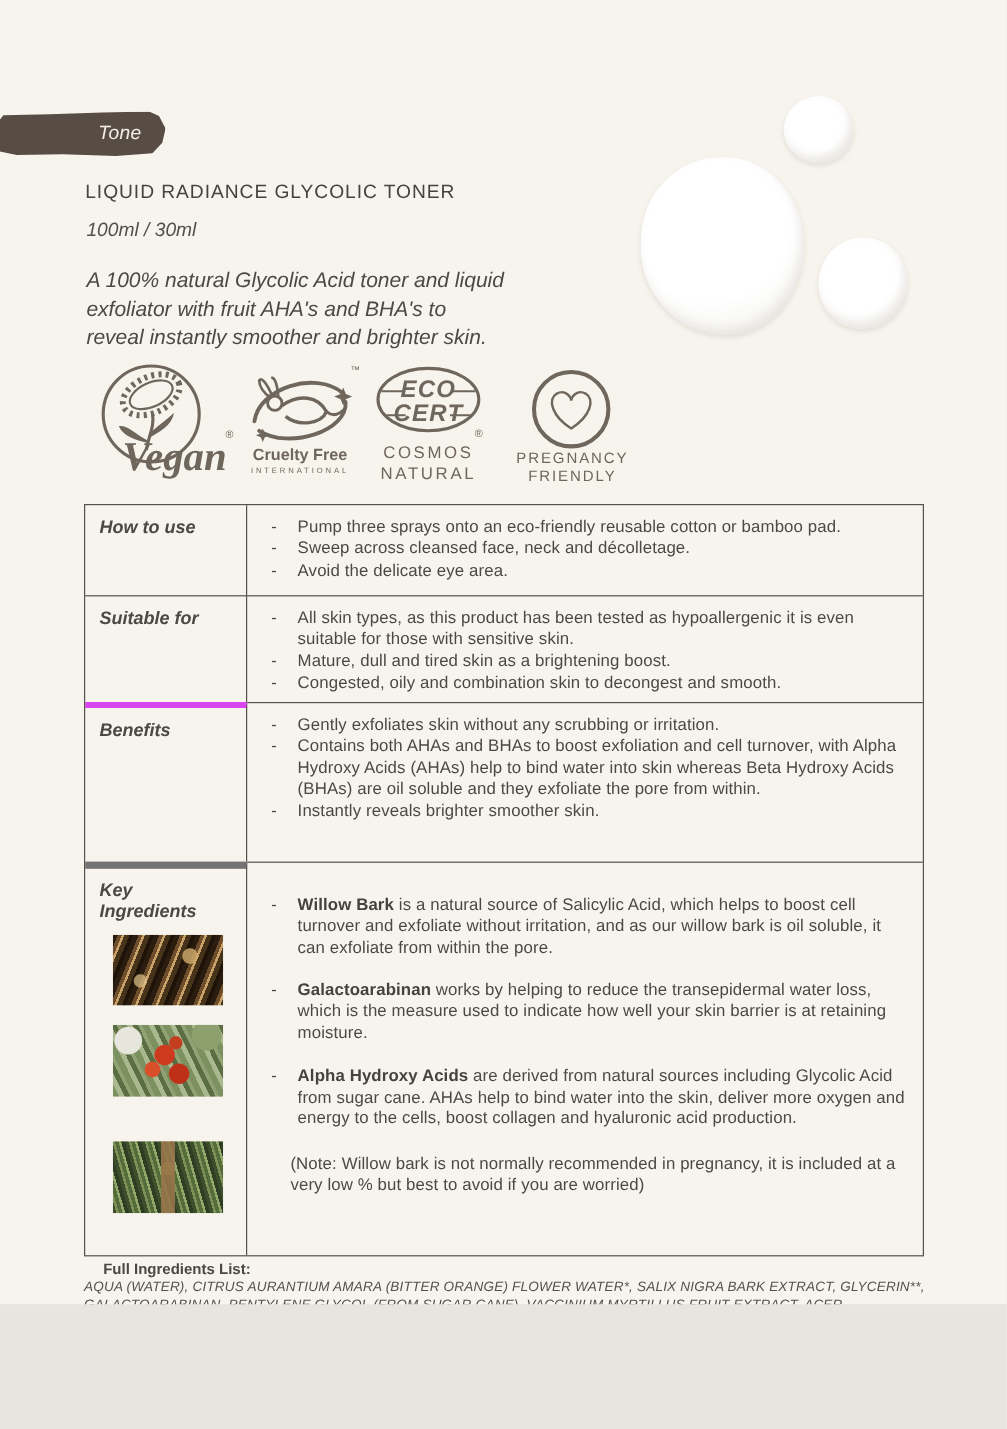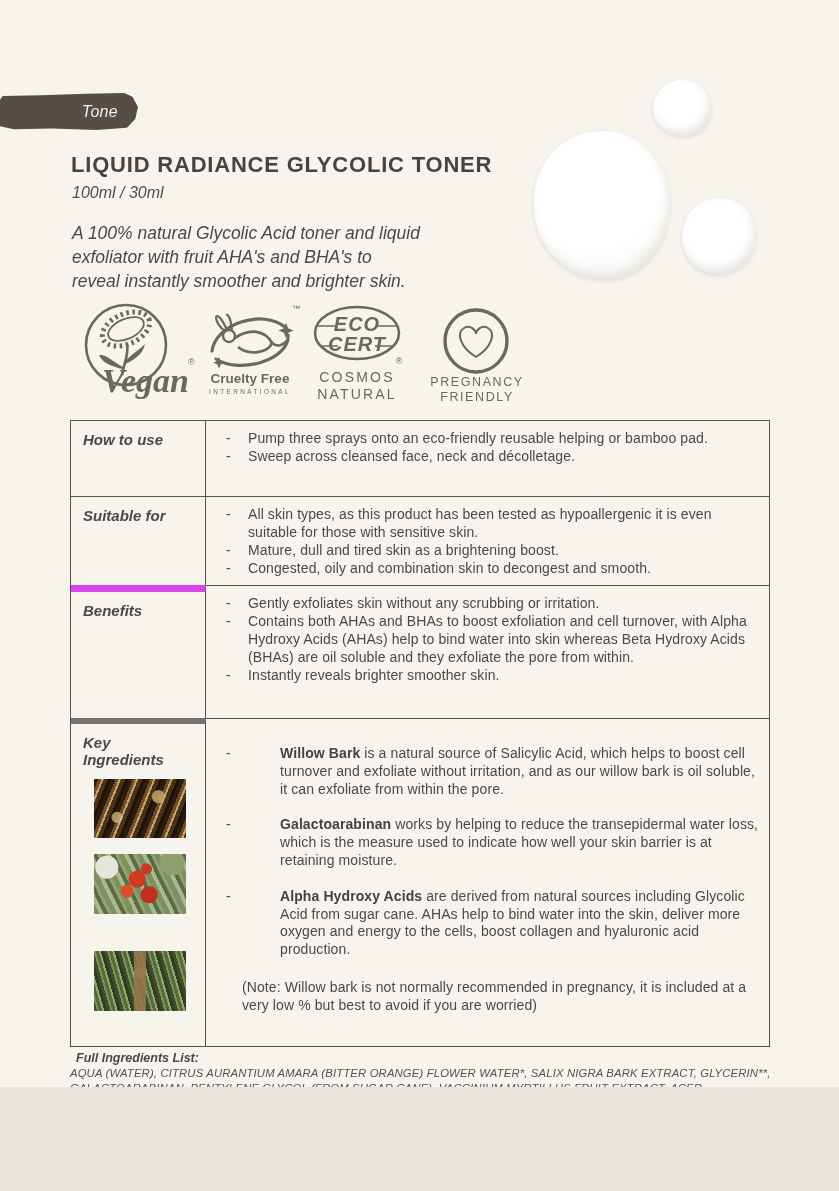--- a/index.html
+++ b/index.html
@@ -13,21 +13,21 @@
   .droplet.small{left:653px;top:80px;width:58px;height:56px;border-radius:52% 48% 50% 50%/50% 52% 48% 50%;}
   .droplet.medium{left:682px;top:198px;width:74px;height:76px;border-radius:50% 50% 52% 48%/52% 48% 50% 50%;}
 
   
   .tone-tag{position:absolute;left:0;top:93px;width:138px;height:37px;background:#584d44;color:#f3eee7;
     font-style:italic;font-size:16px;letter-spacing:.3px;display:flex;align-items:center;justify-content:flex-end;
     padding-right:20px;box-sizing:border-box;
     clip-path:polygon(0 18%,2% 8%,30% 6%,62% 2%,90% 0,96% 10%,100% 38%,98% 70%,92% 94%,70% 100%,38% 96%,10% 98%,0 90%);}
 
   
-  .title{position:absolute;left:71px;top:152px;margin:0;font-size:22px;font-weight:700;letter-spacing:.8px;color:#474340;}
+  .title{position:absolute;left:71px;top:152px;margin:0;font-size:16px;font-weight:400;letter-spacing:.8px;color:#474340;}
   .sizes{position:absolute;left:72px;top:184px;margin:0;font-size:16px;font-style:italic;color:#53504b;}
   .description{position:absolute;left:72px;top:221px;margin:0;font-size:17.5px;font-style:italic;line-height:24px;
     color:#4c4944;white-space:pre-line;}
 
   
   .badge{position:absolute;}
   .badge svg{display:block;}
   .badge-vegan{left:66px;top:299px;}
   .badge-cruelty{left:199px;top:301px;}
   .badge-eco{left:311px;top:304px;}
@@ -61,28 +61,28 @@
       radial-gradient(circle at 57% 25%,#c43d20 0 5px,transparent 6px),
       radial-gradient(circle at 14% 22%,#e6e6dc 0 11px,transparent 12px),
       radial-gradient(circle at 85% 15%,#8da06e 0 12px,transparent 13px),
       repeating-linear-gradient(64deg,#7c9060 0 5px,#aab88f 5px 9px,#5b6d43 9px 13px,#90a274 13px 16px);}
   .thumb.pine{height:60px;
     background:
       linear-gradient(90deg,transparent 0 44%,rgba(150,117,74,.9) 44% 56%,transparent 56%),
       radial-gradient(circle at 50% 38%,rgba(190,160,100,.9) 0 5px,transparent 6px),
       repeating-linear-gradient(74deg,#3d4e2d 0 3px,#7c9058 3px 5px,#546b3a 5px 8px,#93a86b 8px 10px,#2f3d23 10px 13px);}
   .ki-content{padding-top:26px;}
-  .ki-item{display:flex;margin-bottom:18px;gap:32px;}
+  .ki-item{display:flex;margin-bottom:18px;}
   .ki-item p{margin:0;flex:1;}
   .ki-item b{font-weight:700;color:#454240;}
   .ki-note{margin:20px 0 0 22px;}
 
   
   .full-ing{position:absolute;left:70px;top:1051px;width:706px;}
-  .full-ing h3{margin:0 0 1px 6px;font-size:12.5px;font-style:italic;font-weight:700;color:#4c4843;}
+  .full-ing h3{margin:0 0 1px 16px;font-size:12.5px;font-weight:700;color:#4c4843;}
   .full-ing p{margin:0;font-size:11.3px;font-style:italic;line-height:15.2px;color:#55514c;letter-spacing:.15px;}
   .full-ing .organic-note{margin-top:10px;}
 
   .page-number{position:absolute;left:792px;top:1147px;font-size:14px;color:#5a5752;}
 
   
   .badge text{fill:#6f665c;}
   .badge .ln{stroke:#6f665c;fill:none;}
 </style>
 </head>
@@ -159,28 +159,32 @@
   </div>
 
   <div class="info-table">
 
     <div class="t-label">How to use</div>
     <div class="t-content">
       <ul class="bullets">
 
           <li class="bullet">
             <span class="dash"></span>
-            <span class="btext">Pump three sprays onto an eco-friendly reusable helping or bamboo pad.</span>
+            <span class="btext">Pump three sprays onto an eco-friendly reusable cotton or bamboo pad.</span>
           </li>
 
           <li class="bullet">
             <span class="dash"></span>
             <span class="btext">Sweep across cleansed face, neck and décolletage.</span>
           </li>
 
+          <li class="bullet">
+            <span class="dash"></span>
+            <span class="btext">Avoid the delicate eye area.</span>
+          </li>
         </ul>
     </div>
 
     <div class="t-label rb" style="border-top:1px solid #55514b">Suitable for</div>
     <div class="t-content" style="border-top:1px solid #55514b">
       <ul class="bullets">
 
           <li class="bullet">
             <span class="dash"></span>
             <span class="btext">All skin types, as this product has been tested as hypoallergenic it is even suitable for those with sensitive skin.</span>
@@ -191,21 +195,21 @@
             <span class="btext">Mature, dull and tired skin as a brightening boost.</span>
           </li>
 
           <li class="bullet">
             <span class="dash"></span>
             <span class="btext">Congested, oily and combination skin to decongest and smooth.</span>
           </li>
         </ul>
     </div>
 
-    <div class="t-label" style="border-top:7px solid #d946ef">Benefits</div>
+    <div class="t-label" style="border-top:5px solid #d946ef">Benefits</div>
     <div class="t-content" style="border-top:1px solid #55514b">
       <ul class="bullets">
 
           <li class="bullet">
             <span class="dash"></span>
             <span class="btext">Gently exfoliates skin without any scrubbing or irritation.</span>
           </li>
 
           <li class="bullet">
             <span class="dash"></span>

